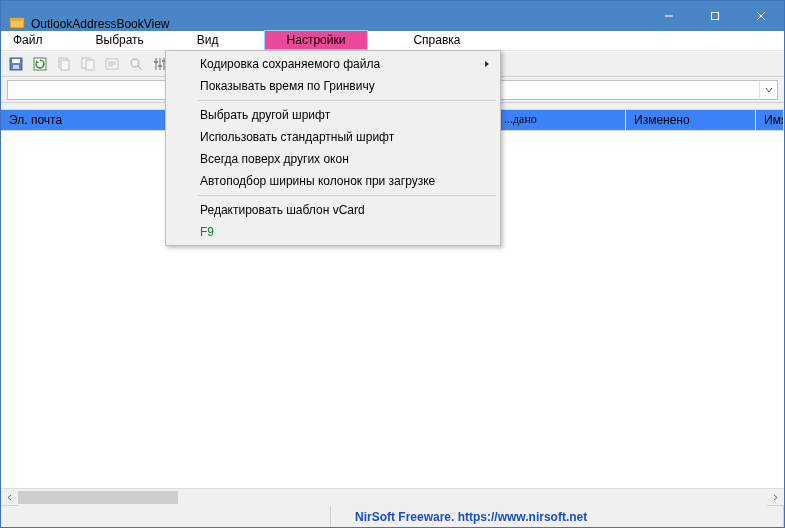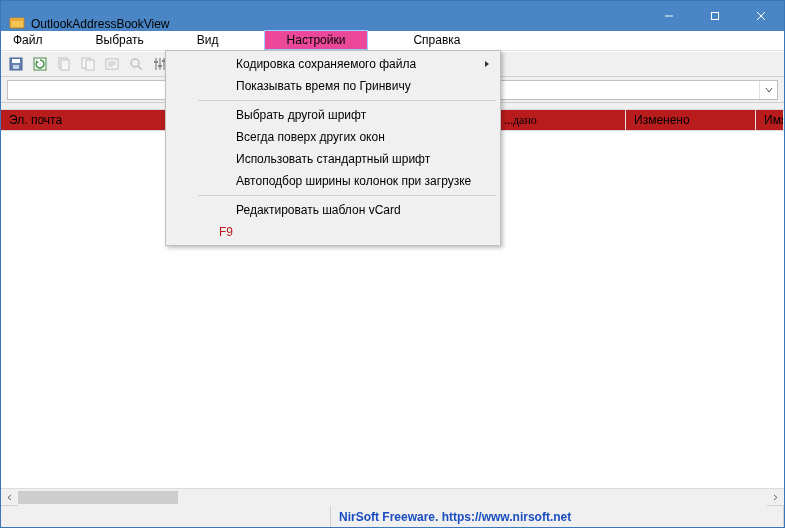--- a/index.html
+++ b/index.html
@@ -25,51 +25,51 @@
   
   .filterrow { height: 26px; background: #f0f0f0; border-bottom: 1px solid #d0d0d0; display: flex; align-items: center; padding: 4px 6px; gap: 8px; }
   .filterrow .text-input { flex: 0 0 160px; height: 20px; border: 1px solid #c0c0c0; background: #fff; padding: 0 4px; }
   .filterrow .combo { flex: 1; height: 20px; border: 1px solid #c0c0c0; background: #fff; display: flex; align-items: center; position: relative; }
   .filterrow .combo .combo-arrow { width: 18px; height: 100%; display: flex; align-items: center; justify-content: center; border-left: 1px solid #e0e0e0; margin-left: auto; }
 
   
   .content-top-gap { height: 6px; background: #f0f0f0; }
 
   
-  .listheader { height: 22px; background: #b91c1c; border-top: 1px solid #d8d8d8; border-bottom: 1px solid #d8d8d8; display: flex; align-items: center; }
+  .listheader { height: 22px; background: #3b82f6; border-top: 1px solid #d8d8d8; border-bottom: 1px solid #d8d8d8; display: flex; align-items: flex-end; }
   .listheader .col { padding: 3px 8px; border-right: 1px solid #e5e5e5; color: #000; white-space: nowrap; overflow: hidden; }
   .listheader .col.c-email { width: 495px; }
   .listheader .col.c-created { width: 130px; font-family: Liberation Serif, serif; }
   .listheader .col.c-modified { width: 130px; }
   .listheader .col.c-name { flex: 1; min-width: 0; }
 
   
   .listbody { flex: 1; background: #fff; position: relative; overflow: hidden; }
 
   
   .dropdown { position: absolute; left: 165px; top: 50px; width: 336px; background: #f0f0f0; border: 1px solid #bfbfbf; box-shadow: 2px 2px 4px rgba(0,0,0,0.25); padding: 2px; z-index: 10; }
   .dropdown .dd-inner { background: #f0f0f0; }
   .dropdown .dd-item { display: flex; align-items: center; height: 22px; padding: 0 28px 0 32px; cursor: default; position: relative; color: #000; }
-  .dropdown .dd-item .dd-label { flex: 1; white-space: nowrap; margin-left: 36px; }
-  .dropdown .dd-item .dd-accel { color: #b91c1c; margin-left: 19px; }
+  .dropdown .dd-item .dd-label { flex: 1; white-space: nowrap; }
+  .dropdown .dd-item .dd-accel { color: #15803d; margin-left: 0; }
   .dropdown .dd-item .dd-arrow { position: absolute; right: 8px; top: 50%; transform: translateY(-50%); }
   .dropdown .dd-sep { height: 1px; margin: 3px 2px 3px 30px; background: #d0d0d0; }
 
   
   .hscroll { height: 17px; background: #f0f0f0; border-top: 1px solid #dcdcdc; display:flex; align-items:center; }
   .hscroll .hs-btn { width:17px; height:17px; background:#f0f0f0; display:flex; align-items:center; justify-content:center; }
   .hscroll .hs-track { flex:1; height:17px; background:#f0f0f0; position:relative; }
   .hscroll .hs-thumb { position:absolute; left:0; top:2px; height:13px; width:160px; background:#cdcdcd; border-radius:0; }
 
   
   .statusbar { height: 22px; background: #f0f0f0; border-top: 1px solid #d0d0d0; display: flex; }
   .statusbar .status-cell { border-right: 1px solid #d0d0d0; padding: 2px 6px; display:flex; align-items:center; }
   .statusbar .status-cell.left { width: 330px; }
   .statusbar .status-cell.right { flex: 1; justify-content: flex-start; padding-left:4px;}
-  .statusbar .credit { color: #1a4ec0; font-weight: bold; font-size: 12px; margin-left:4px;}
+  .statusbar .credit { color: #1a4ec0; font-weight: bold; font-size: 12px; margin-left:20px;}
 </style>
 </head>
 <body>
 
 <div class="window">
 
   <div class="titlebar">
     <span class="app-icon">
       <svg viewBox="0 0 16 16">
           <rect x="1" y="3" width="14" height="10" rx="1" fill="#f6c453" stroke="#b58325"></rect>
@@ -213,26 +213,26 @@
         </span>
       </div>
       <div class="dd-item">
         <span class="dd-label">Показывать время по Гринвичу</span>
       </div>
       <div class="dd-sep"></div>
       <div class="dd-item">
         <span class="dd-label">Выбрать другой шрифт</span>
       </div>
       <div class="dd-item">
+        <span class="dd-label">Использовать стандартный шрифт</span>
+      </div>
+      <div class="dd-item">
         <span class="dd-label">Всегда поверх других окон</span>
       </div>
       <div class="dd-item">
-        <span class="dd-label">Использовать стандартный шрифт</span>
-      </div>
-      <div class="dd-item">
         <span class="dd-label">Автоподбор ширины колонок при загрузке</span>
       </div>
       <div class="dd-sep"></div>
       <div class="dd-item">
         <span class="dd-label">Редактировать шаблон vCard</span>
       </div>
       <div class="dd-item">
         <span class="dd-accel">F9</span>
       </div>
     </div>

